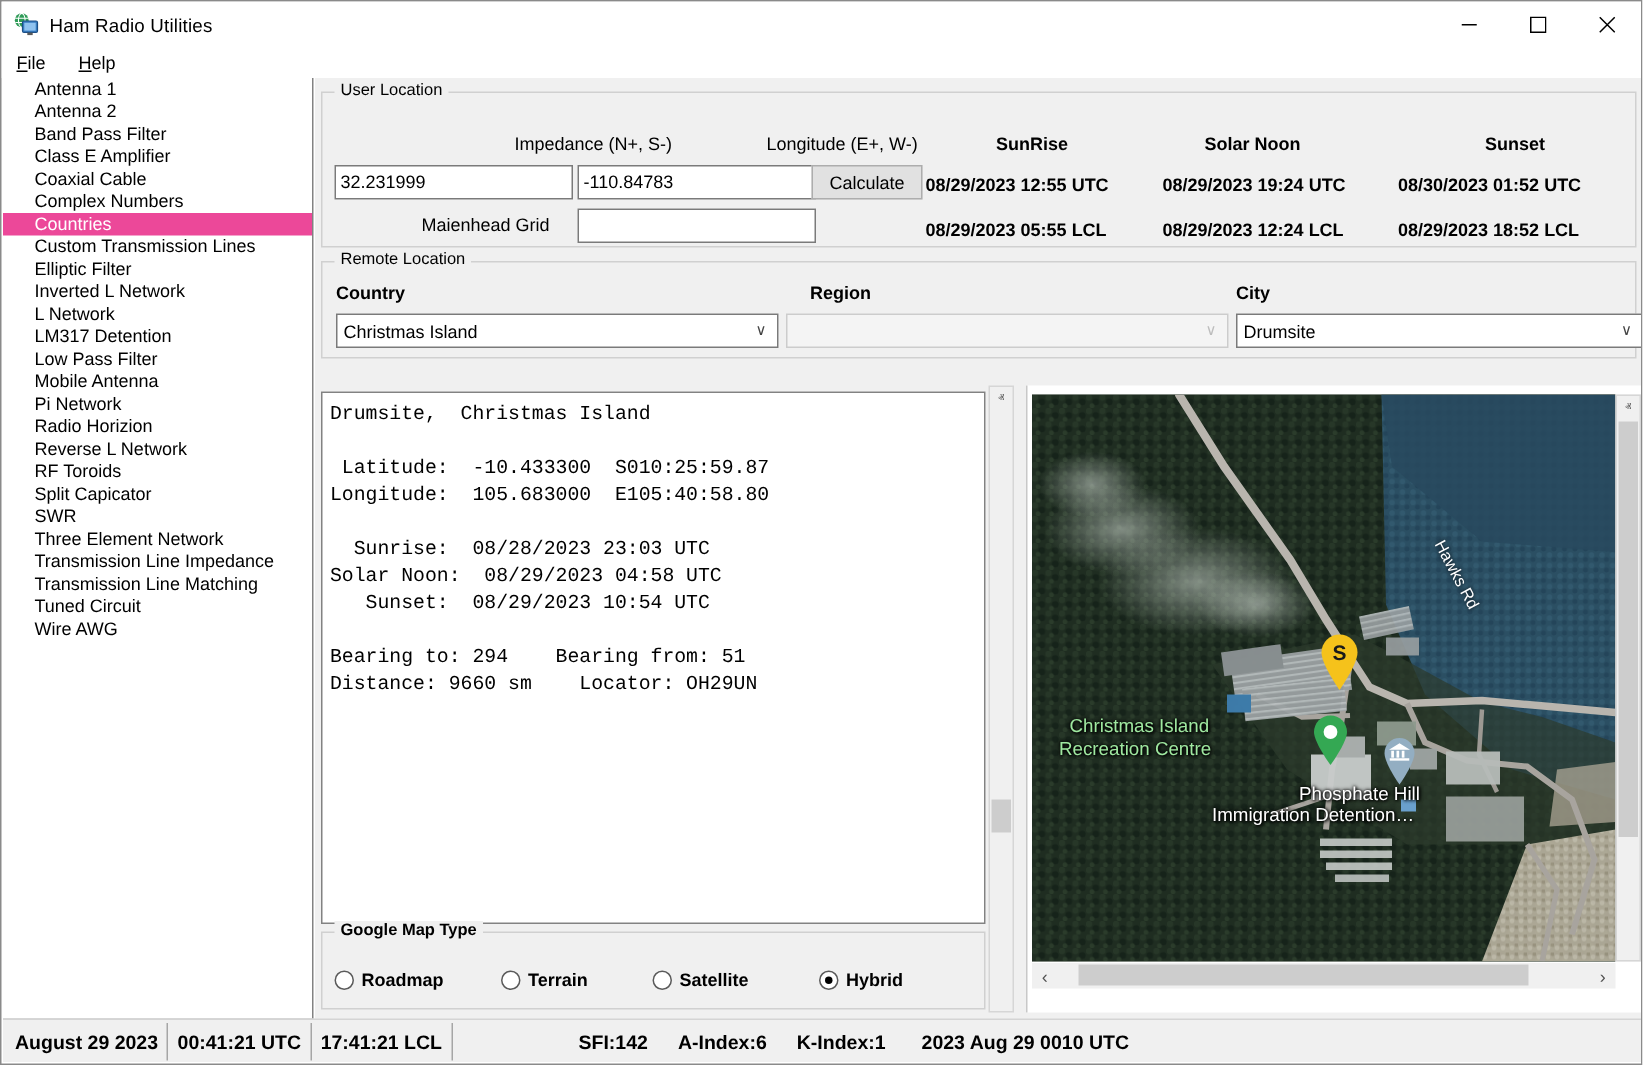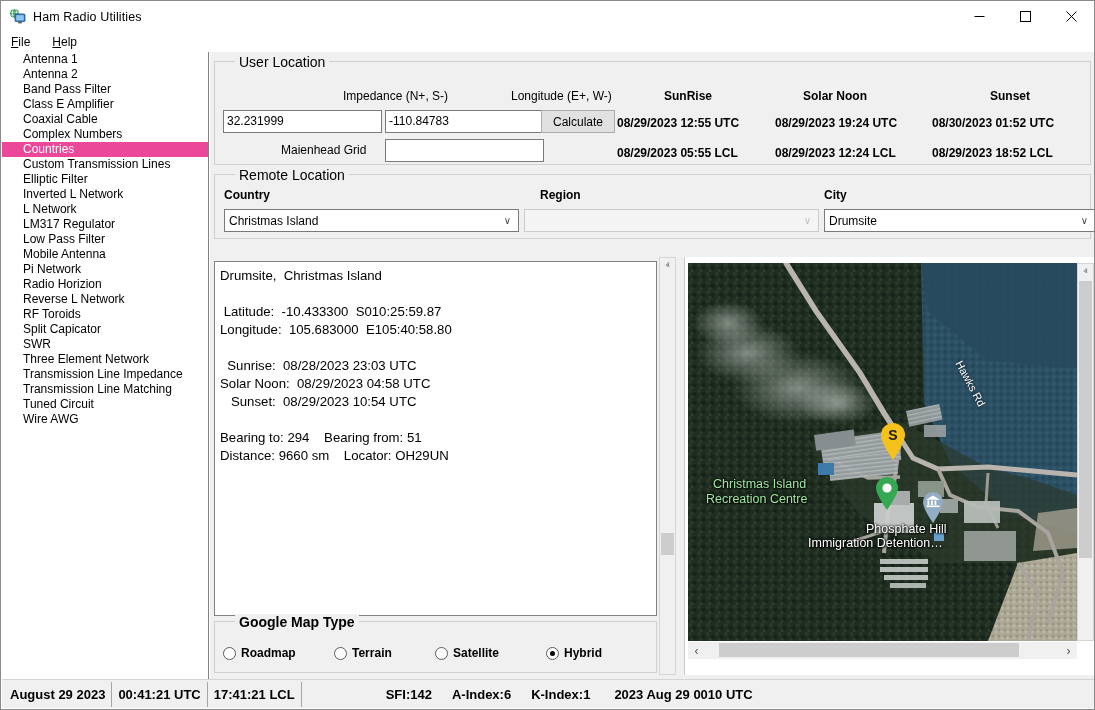--- a/index.html
+++ b/index.html
@@ -72,21 +72,21 @@
 
   
   .group {
     position: absolute;
     border: 1px solid #d0d0d0;
     background: transparent;
   }
   .group-title {
     position: absolute; top: -8px; left: 8px;
     background: #f0f0f0; padding: 0 4px;
-    font-size: 14px; color: #000; margin-left: 12px;
+    font-size: 11px; color: #000;
   }
 
   .lbl { position: absolute; font-size: 12px; color: #000; white-space: nowrap; }
   .lbl.b { font-weight: bold; }
 
   .tbox {
     position: absolute; background: #ffffff;
     border: 1px solid #7a7a7a;
     font-family: "Liberation Sans", sans-serif;
     font-size: 12px; color: #000;
@@ -115,21 +115,21 @@
   }
   .combo.disabled .carat { color: #bdbdbd; }
 
   
   .infobox {
     position: absolute; left: 4px; top: 209px; width: 443px; height: 355px;
     background: #ffffff; border: 1px solid #828282;
     overflow: hidden;
   }
   .infotext {
-    font-family: Liberation Sans, sans-serif;
+    font-family: Liberation Mono, monospace;
     font-size: 13.2px; line-height: 18px;
     color: #000; white-space: pre;
     padding: 5px 0 0 5px;
   }
 
   
   .radio-row { position: absolute; left: 8px; top: 24px; width: 425px; height: 22px; }
   .radio {
     position: absolute; display: flex; align-items: center; gap: 5px;
     font-size: 12px; font-weight: bold; color: #000; white-space: nowrap;
@@ -257,21 +257,21 @@
       <div class="side-item">Antenna 2</div>
       <div class="side-item">Band Pass Filter</div>
       <div class="side-item">Class E Amplifier</div>
       <div class="side-item">Coaxial Cable</div>
       <div class="side-item">Complex Numbers</div>
       <div class="side-item selected">Countries</div>
       <div class="side-item">Custom Transmission Lines</div>
       <div class="side-item">Elliptic Filter</div>
       <div class="side-item">Inverted L Network</div>
       <div class="side-item">L Network</div>
-      <div class="side-item">LM317 Regulator</div>
+      <div class="side-item">LM317 Detention</div>
       <div class="side-item">Low Pass Filter</div>
       <div class="side-item">Mobile Antenna</div>
       <div class="side-item">Pi Network</div>
       <div class="side-item">Radio Horizion</div>
       <div class="side-item">Reverse L Network</div>
       <div class="side-item">RF Toroids</div>
       <div class="side-item">Split Capicator</div>
       <div class="side-item">SWR</div>
       <div class="side-item">Three Element Network</div>
       <div class="side-item">Transmission Line Impedance</div>

